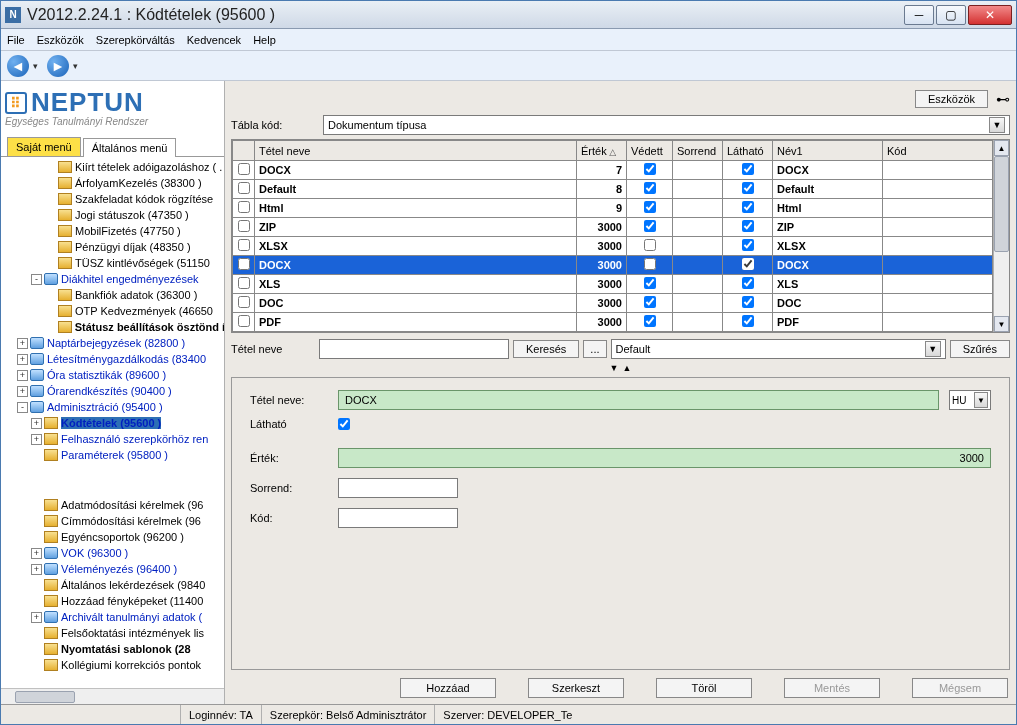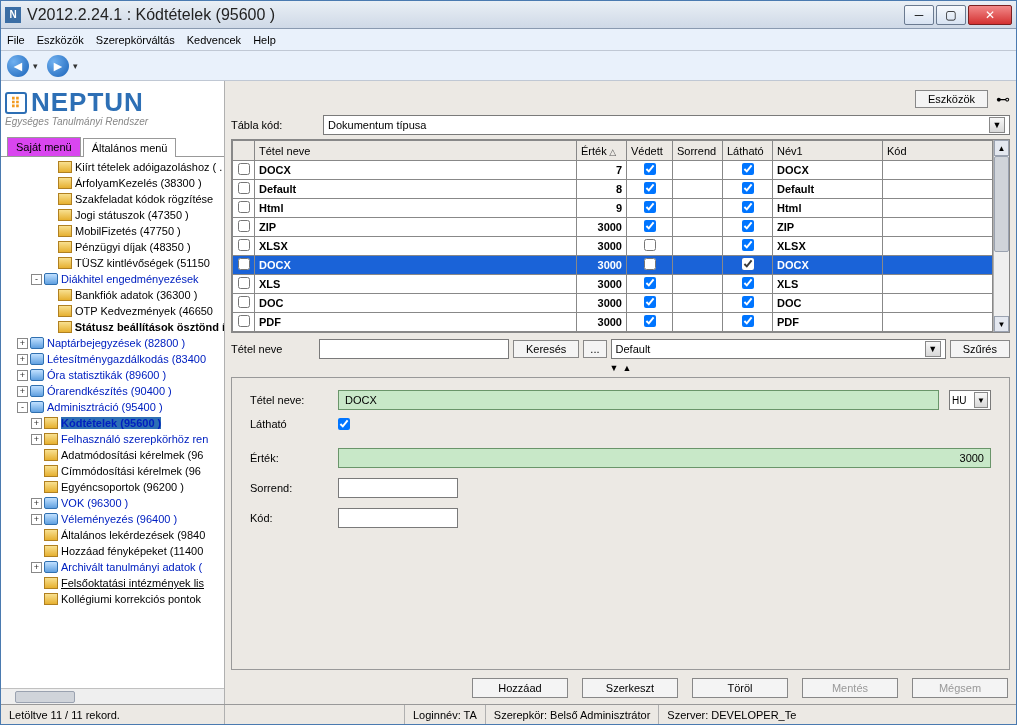--- a/index.html
+++ b/index.html
@@ -20,21 +20,21 @@
 .navbtn.fwd  { background: radial-gradient(circle at 30% 30%, #6fb0f0, #1a63b8); }
 .navdrop { width: 10px; color: #333; font-size: 9px; cursor: pointer; }
 .content { flex: 1; display: flex; overflow: hidden; }
 .leftpanel { width: 224px; background: #fff; border-right: 1px solid #b0b0b0; display: flex; flex-direction: column; overflow: hidden; }
 .logo { padding: 6px 4px 2px; }
 .logo-main { color: #2d6fb5; font-weight: bold; font-size: 26px; letter-spacing: 1px; display: flex; align-items: center; gap: 4px; }
 .logo-ico { width: 22px; height: 22px; border: 2px solid #2d6fb5; border-radius: 3px; display: inline-flex; align-items: center; justify-content: center; }
 .logo-ico::before { content: "⠿"; color: #f29a1f; font-size: 14px; line-height: 1; }
 .logo-sub { color: #888; font-style: italic; font-size: 10px; margin-top: -2px; }
 .menutabs { display: flex; padding: 8px 6px 0; border-bottom: 1px solid #999; }
-.menutab { padding: 3px 8px; border: 1px solid #999; border-bottom: none; background: #d946ef; font-size: 11px; cursor: pointer; margin-right: 2px; }
+.menutab { padding: 3px 8px; border: 1px solid #999; border-bottom: none; background: #fde047; font-size: 11px; cursor: pointer; margin-right: 2px; }
 .menutab.active { background: #fff; position: relative; top: 1px; }
 .tree { flex: 1; overflow-y: auto; overflow-x: hidden; padding: 2px 0 2px 2px; position: relative; }
 .tree-item { display: flex; align-items: center; white-space: nowrap; height: 16px; padding-left: 4px; cursor: pointer; }
 .tree-item .exp { width: 11px; height: 11px; border: 1px solid #888; margin-right: 2px; font-size: 9px; line-height: 9px; text-align: center; background: #fff; cursor: pointer; color: #333; }
 .tree-item .noexp { width: 11px; height: 11px; margin-right: 2px; }
 .tree-item .ico { width: 14px; height: 12px; margin-right: 3px; background: linear-gradient(#f8e090,#e6b030); border: 1px solid #b08020; flex: 0 0 auto; position: relative; }
 .tree-item .ico.db { background: linear-gradient(#c0e0ff,#60a0e0); border-color: #3070b0; border-radius: 2px; }
 .tree-item .lbl { overflow: hidden; text-overflow: clip; }
 .tree-item.sel .lbl { background: #2d6fb5; color: #fff; }
 .tree-item.blue .lbl { color: #0020c0; }
@@ -71,21 +71,21 @@
 .expand-collapse { display: flex; justify-content: center; gap: 4px; }
 .expand-collapse span { cursor: pointer; font-size: 9px; }
 .detail-box { border: 1px solid #999; background: #ece9e4; padding: 12px 18px; flex: 1; display: flex; flex-direction: column; gap: 18px; }
 .detail-row { display: flex; align-items: center; gap: 10px; }
 .detail-row .dl { width: 78px; }
 .detail-row .field { flex: 1; height: 20px; border: 1px solid #6a956a; background: #c8e8c8; padding: 0 6px; display: flex; align-items: center; }
 .detail-row .field.num { justify-content: flex-end; }
 .detail-row .plain-field { width: 120px; height: 20px; border: 1px solid #7a7a7a; background: #fff; padding: 0 6px; }
 .lang-combo { width: 42px; height: 20px; border: 1px solid #7a7a7a; background: #fff; display: flex; align-items: center; padding: 0 2px; font-size: 10px; }
 .lang-combo .arrow { margin-left: auto; border: 1px solid #888; width: 14px; height: 16px; background: linear-gradient(#f8f8f8,#d8d8d8); display: flex; align-items: center; justify-content: center; font-size: 8px; cursor: pointer; }
-.bottom-btns { display: flex; justify-content: flex-end; gap: 14px; padding: 4px 2px 0; }
+.bottom-btns { display: flex; justify-content: flex-end; gap: 32px; padding: 4px 2px 0; }
 .bottom-btns .btn { width: 96px; text-align: center; padding: 3px 0; }
 .statusbar { height: 20px; background: #ece9e4; border-top: 1px solid #999; display: flex; align-items: center; font-size: 11px; }
 .statusbar .cell { padding: 0 8px; border-right: 1px solid #b0b0b0; height: 100%; display: flex; align-items: center; }
 .statusbar .cell:last-child { border-right: none; }
 .statusbar .spacer { flex: 0 0 180px; }
 </style>
 </head>
 <body>
 
 <div class="window">
@@ -211,21 +211,26 @@
           <div class="tree-item blue bold sel" style="padding-left: 28px;">
             <span class="exp">+</span>
             <span class="ico"></span>
             <span class="lbl">Kódtételek (95600  )</span>
           </div>
           <div class="tree-item blue" style="padding-left: 28px;">
             <span class="exp">+</span>
             <span class="ico"></span>
             <span class="lbl">Felhasználó szerepkörhöz ren</span>
           </div>
-          <div class="tree-item" style="padding-left: 28px;">
+          <div class="tree-item blue" style="padding-left: 28px;">
+            <span class="noexp"></span>
+            <span class="ico"></span>
+            <span class="lbl">Paraméterek (95800  )</span>
+          </div>
+          <div class="tree-item" style="padding-left: 28px; margin-top: 34px;">
             <span class="noexp"></span>
             <span class="ico"></span>
             <span class="lbl">Adatmódosítási kérelmek (96</span>
           </div>
           <div class="tree-item" style="padding-left: 28px;">
             <span class="noexp"></span>
             <span class="ico"></span>
             <span class="lbl">Címmódosítási kérelmek (96</span>
           </div>
           <div class="tree-item" style="padding-left: 28px;">
@@ -251,24 +256,29 @@
           <div class="tree-item" style="padding-left: 28px;">
             <span class="noexp"></span>
             <span class="ico"></span>
             <span class="lbl">Hozzáad fényképeket (11400</span>
           </div>
           <div class="tree-item blue" style="padding-left: 28px;">
             <span class="exp">+</span>
             <span class="ico db"></span>
             <span class="lbl">Archivált tanulmányi adatok (</span>
           </div>
-          <div class="tree-item" style="padding-left: 28px; text-decoration: underline;">
+          <div class="tree-item" style="padding-left: 28px;">
             <span class="noexp"></span>
             <span class="ico"></span>
             <span class="lbl">Felsőoktatási intézmények lis</span>
+          </div>
+          <div class="tree-item bold" style="padding-left: 28px;">
+            <span class="noexp"></span>
+            <span class="ico"></span>
+            <span class="lbl">Nyomtatási sablonok (28</span>
           </div>
           <div class="tree-item" style="padding-left: 28px;">
             <span class="noexp"></span>
             <span class="ico"></span>
             <span class="lbl">Kollégiumi korrekciós pontok</span>
           </div>
         </div>
       <div class="tree-scroll-h">
           <div class="thumb"></div>
         </div>
@@ -472,19 +482,18 @@
         <button class="btn">Hozzáad</button>
         <button class="btn">Szerkeszt</button>
         <button class="btn">Töröl</button>
         <button class="btn" disabled="">Mentés</button>
         <button class="btn" disabled="">Mégsem</button>
       </div>
     </div>
   </div>
 
   <div class="statusbar">
-    <div class="cell" style="width:224px">Letöltve 11 / 11 rekord.</div>
     <div class="cell spacer"></div>
     <div class="cell">Loginnév: TA</div>
     <div class="cell">Szerepkör: Belső Adminisztrátor</div>
     <div class="cell" style="flex:1">Szerver: DEVELOPER_Te</div>
   </div>
 </div>
 
 </body></html>

